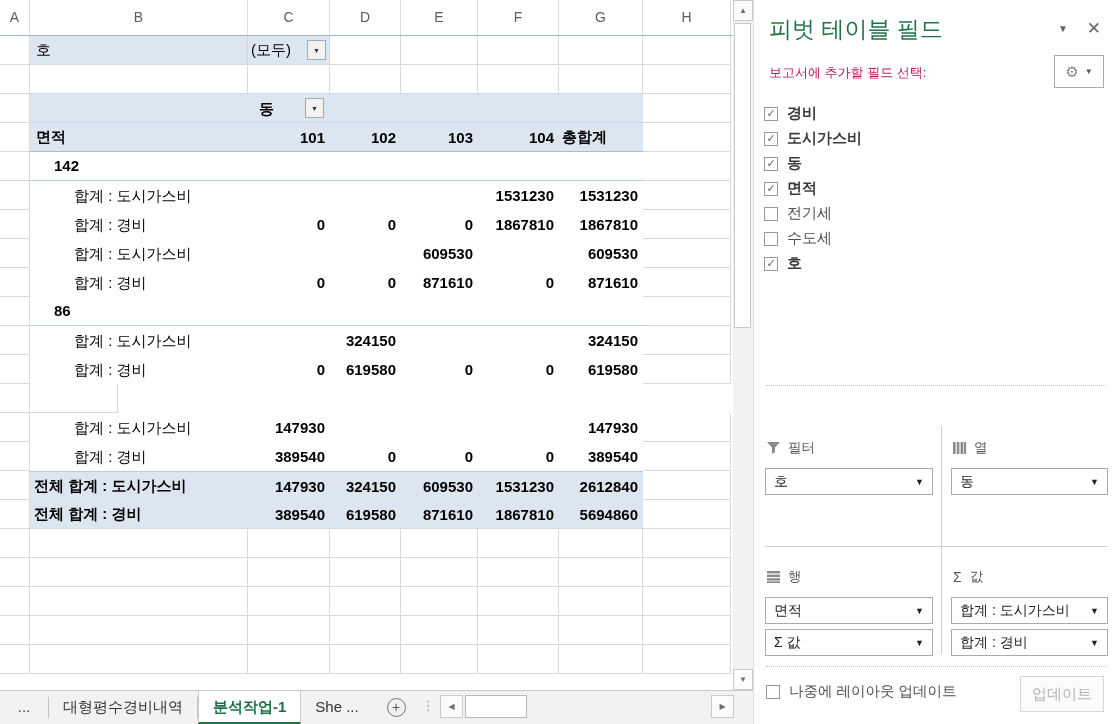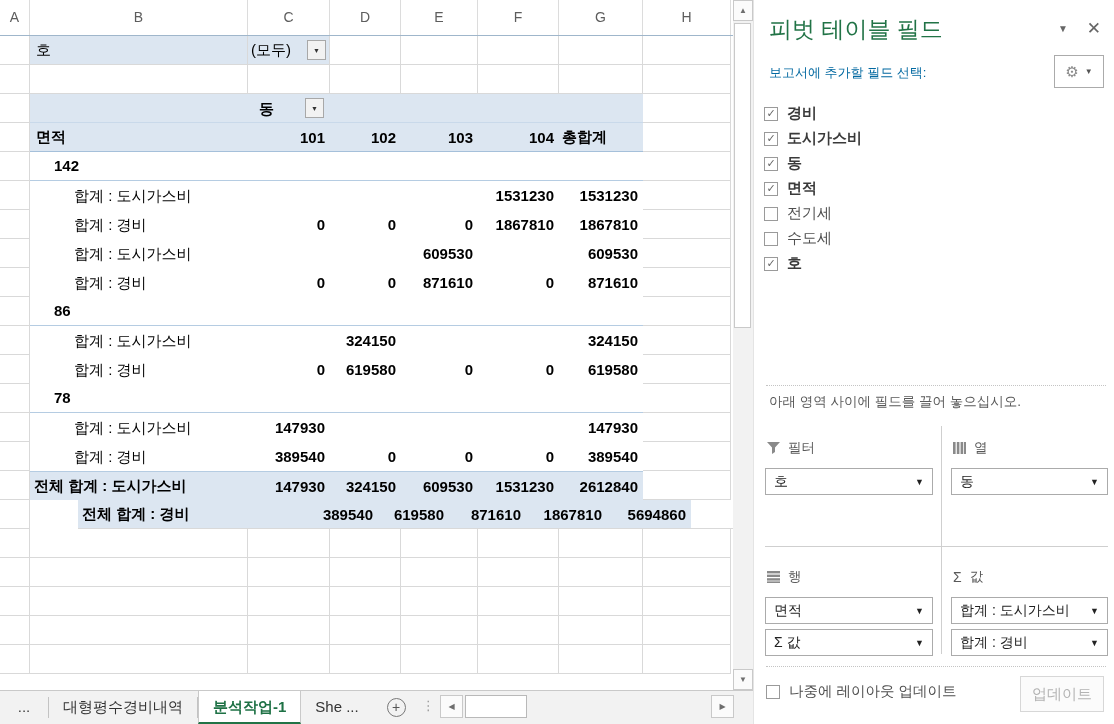--- a/index.html
+++ b/index.html
@@ -13,21 +13,21 @@
                color:#5d5d5d;font-size:14px;text-align:center;line-height:34px;}
   .row{display:flex;height:29px;}
   .c{box-sizing:border-box;height:100%;flex:none;font-size:15px;white-space:nowrap;overflow:hidden;}
   .g{border-right:1px solid #d9d9d9;border-bottom:1px solid #d9d9d9;}
   .blue{background:#dce6f1;}
   .pv{width:613px;position:relative;box-sizing:border-box;display:flex;}
   .pv.colfield{border-bottom:1px solid #c9d9ea;}
   .pv.hdr{border-bottom:1px solid #a5c0da;}
   .pv.group{border-bottom:1px solid #b5cce2;}
   .pv.grand-first{border-top:1px solid #b5cce2;}
-  .pv.grand-last{border-bottom:1px solid #d9d9d9;margin-left:48px;}
+  .pv.grand-last{border-bottom:1px solid #d9d9d9;}
   .flabel{padding-left:6px;line-height:28px;}
   .rel{position:relative;}
   .fval{padding-left:3px;line-height:28px;display:inline-block;}
   .dd-btn{position:absolute;right:3px;top:4px;width:19px;height:20px;background:#f2f2f2;
           border:1px solid #a8a8a8;box-sizing:border-box;font-size:7px;color:#333;
           display:flex;align-items:center;justify-content:center;}
   .dd-btn.leftpos{left:275px;right:auto;}
   .cf-label{position:absolute;left:186px;width:58px;text-align:right;font-weight:700;line-height:29px;}
   .hl{width:218px;position:relative;font-weight:700;padding-left:6px;line-height:28px;box-sizing:border-box;}
   .num{font-weight:700;text-align:right;padding-right:5px;line-height:29px;box-sizing:border-box;}
@@ -62,21 +62,21 @@
   .hthumb{width:62px;height:23px;background:#fff;border:1px solid #b9b9b9;box-sizing:border-box;
           margin-left:2px;flex:none;}
   .htrack{flex:1;}
 
   
   .panel{position:absolute;left:753px;top:0;width:361px;height:724px;background:#fff;
          border-left:1px solid #e4e4e4;box-sizing:border-box;}
   .p-title{position:absolute;left:15px;top:14px;font-size:23px;color:#217346;}
   .p-chev{position:absolute;right:46px;top:23px;font-size:10px;color:#666;}
   .p-close{position:absolute;right:13px;top:18px;font-size:17px;color:#666;}
-  .p-sub{position:absolute;left:15px;top:64px;font-size:13px;color:#0369a1;}
+  .p-sub{position:absolute;left:15px;top:64px;font-size:13px;color:#be185d;}
   .gear-btn{position:absolute;right:10px;top:55px;width:50px;height:33px;border:1px solid #ababab;
             box-sizing:border-box;background:#fff;display:flex;align-items:center;justify-content:center;gap:6px;}
   .gear-g{font-size:15px;color:#8a8a8a;}
   .gear-c{font-size:8px;color:#555;}
   .field-list{position:absolute;left:10px;top:101px;right:8px;}
   .field-item{height:25px;display:flex;align-items:center;gap:9px;}
   .cb{width:14px;height:14px;border:1px solid #9a9a9a;background:#fff;box-sizing:border-box;
       display:flex;align-items:center;justify-content:center;font-size:11px;color:#666;flex:none;}
   .field-label{font-size:15px;color:#4f4f4f;}
   .field-item.checked .field-label{font-weight:700;color:#3a3a3a;}
@@ -240,23 +240,20 @@
           <div class="c num" style="width: 82px;">0</div>
           <div class="c num" style="width: 71px;">619580</div>
           <div class="c num" style="width: 77px;">0</div>
           <div class="c num" style="width: 81px;">0</div>
           <div class="c num" style="width: 84px;">619580</div>
         </div>
         <div class="c g" style="width: 88px;"></div>
       </div>
       <div class="row">
         <div class="c g" style="width: 30px;"></div>
-        <div class="c pv group">
-          <div class="grp-label">78</div>
-        </div>
         <div class="c g" style="width: 88px;"></div>
       </div>
       <div class="row">
         <div class="c g" style="width: 30px;"></div>
         <div class="c pv">
           <div class="dl">합계 : 도시가스비</div>
           <div class="c num" style="width: 82px;">147930</div>
           <div class="c num" style="width: 71px;"></div>
           <div class="c num" style="width: 77px;"></div>
           <div class="c num" style="width: 81px;"></div>
@@ -410,21 +407,20 @@
           <div class="cb"></div>
           <div class="field-label">수도세</div>
         </div>
         <div class="field-item checked">
           <div class="cb">✓</div>
           <div class="field-label">호</div>
         </div>
       </div>
 
     <div class="dotsep sep1"></div>
-    <div class="p-hint">아래 영역 사이에 필드를 끌어 놓으십시오.</div>
 
     <div class="areas">
       <div class="area-vdiv"></div>
       <div class="area-hdiv"></div>
 
       <div class="quad qf">
         <div class="q-head">
           <svg class="q-icon" width="13" height="12" viewBox="0 0 13 12">
               <path d="M0 0h13L8 5.5V10l-3 2V5.5Z" fill="#8a8a8a"></path>
             </svg>

